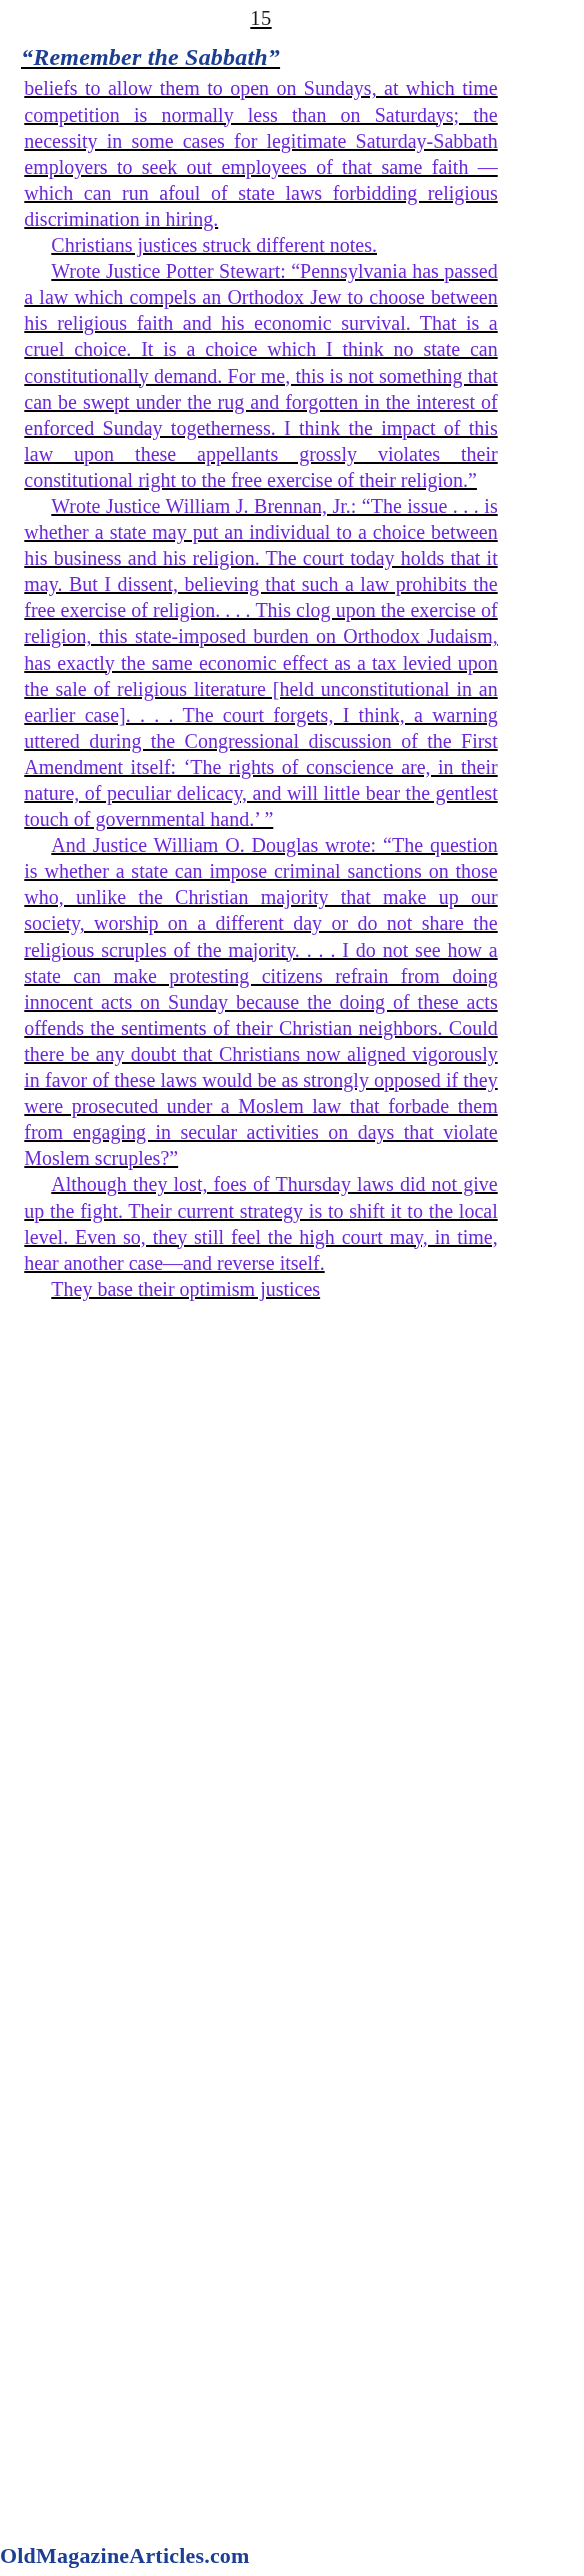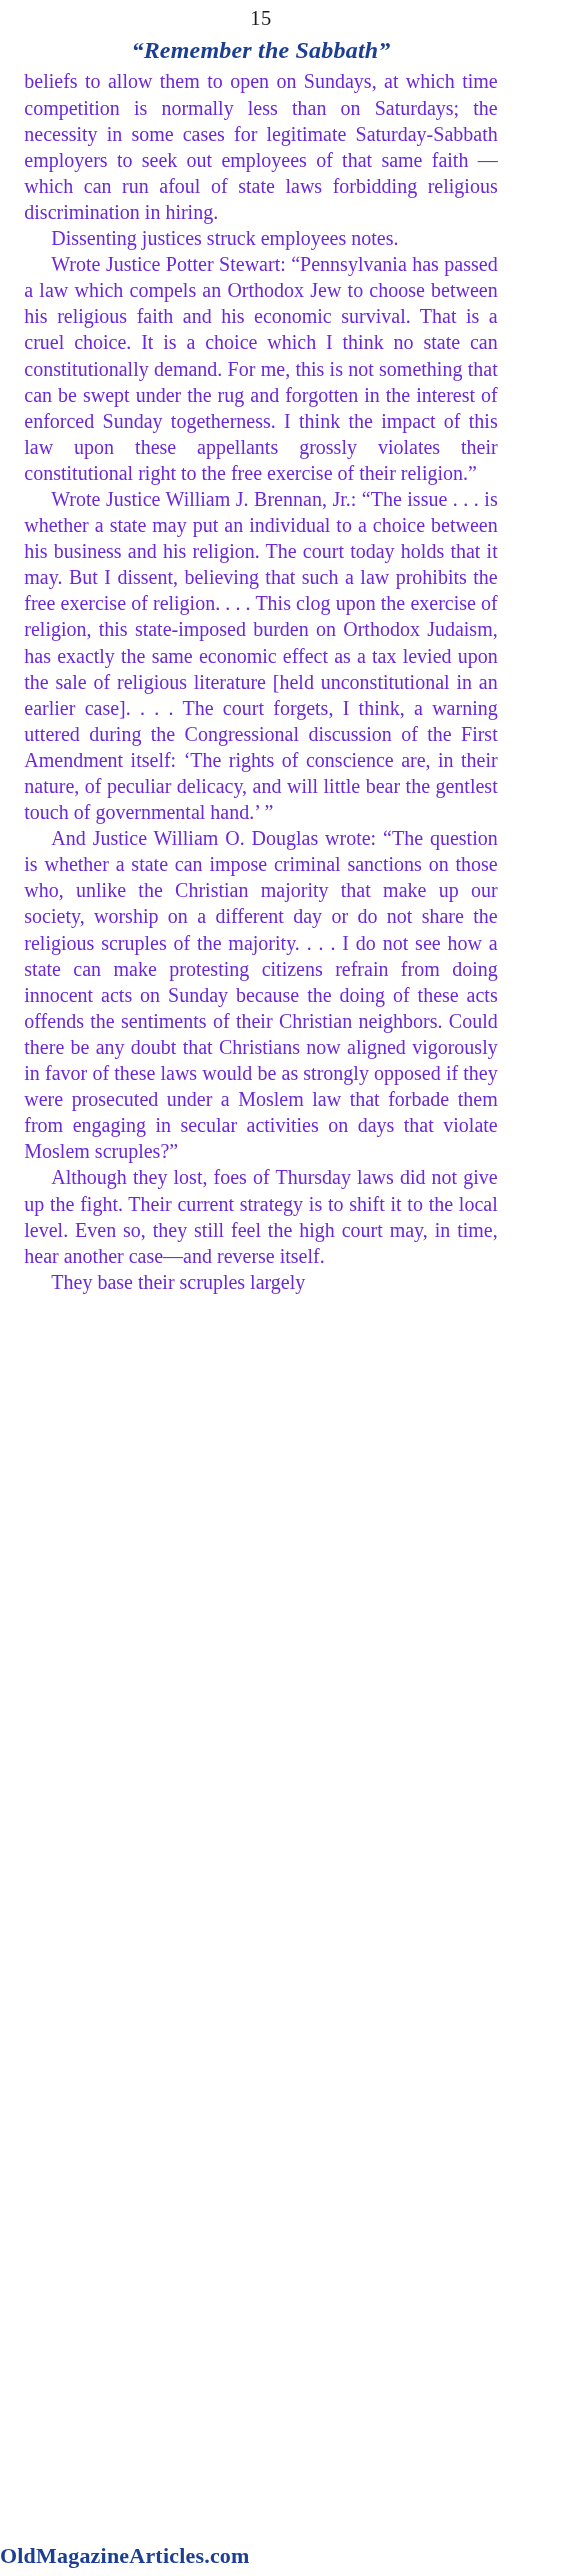--- a/index.html
+++ b/index.html
@@ -11,37 +11,37 @@
     width: 585px;
     font-family: "Liberation Serif", serif;
   }
   .page {
     position: relative;
     width: 522px;
     min-height: 2576px;
     background: #ffffff;
     box-sizing: border-box;
     padding: 0 21px;
+    text-decoration: underline;
   }
   .page-number {
     text-align: center;
     font-family: "Liberation Serif", serif;
     font-size: 20.5px;
     color: #1a1a1a;
     padding-top: 6.6px;
     letter-spacing: 0.4px;
   }
   .article-title {
-    text-align: center;
     font-family: "Liberation Serif", serif;
     font-style: italic;
     font-weight: bold;
     font-size: 24px;
     color: #1c3f94;
-    margin-top: 7px;
+    margin-top: 14px;
     margin-bottom: 4.9px;
     letter-spacing: 0.2px;
   }
   .body-text {
     font-family: "Liberation Serif", serif;
     font-size: 20px;
     line-height: 1.305;
     color: #6d28d9;
     text-align: justify;
     text-justify: inter-word;
@@ -75,26 +75,26 @@
 <body>
 
 <div class="page">
 
   <div class="page-number">15</div>
 
   <div class="article-title">“Remember the Sabbath”</div>
 
   <div class="body-text">
     <p class="noindent">beliefs to allow them to open on Sundays, at which time competition is normally less than on Saturdays; the necessity in some cases for legitimate Saturday-Sabbath employers to seek out employees of that same faith — which can run afoul of state laws forbidding religious discrimination in hiring.</p>
-    <p>Dissenting justices struck employees notes.</p>
+    <p>Christians justices struck different notes.</p>
     <p>Wrote Justice Potter Stewart: “Pennsylvania has passed a law which compels an Orthodox Jew to choose between his religious faith and his economic survival. That is a cruel choice. It is a choice which I think no state can constitutionally demand. For me, this is not something that can be swept under the rug and forgotten in the interest of enforced Sunday togetherness. I think the impact of this law upon these appellants grossly violates their constitutional right to the free exercise of their religion.”</p>
     <p>Wrote Justice William J. Brennan, Jr.: “The issue . . . is whether a state may put an individual to a choice between his business and his religion. The court today holds that it may. But I dissent, believing that such a law prohibits the free exercise of religion. . . . This clog upon the exercise of religion, this state-imposed burden on Orthodox Judaism, has exactly the same economic effect as a tax levied upon the sale of religious literature [held unconstitutional in an earlier case]. . . . The court forgets, I think, a warning uttered during the Congressional discussion of the First Amendment itself: ‘The rights of conscience are, in their nature, of peculiar delicacy, and will little bear the gentlest touch of governmental hand.’ ”</p>
     <p>And Justice William O. Douglas wrote: “The question is whether a state can impose criminal sanctions on those who, unlike the Christian majority that make up our society, worship on a different day or do not share the religious scruples of the majority. . . . I do not see how a state can make protesting citizens refrain from doing innocent acts on Sunday because the doing of these acts offends the sentiments of their Christian neighbors. Could there be any doubt that Christians now aligned vigorously in favor of these laws would be as strongly opposed if they were prosecuted under a Moslem law that forbade them from engaging in secular activities on days that violate Moslem scruples?”</p>
     <p>Although they lost, foes of Thursday laws did not give up the fight. Their current strategy is to shift it to the local level. Even so, they still feel the high court may, in time, hear another case—and reverse itself.</p>
-    <p>They base their scruples largely</p>
+    <p>They base their optimism justices</p>
   </div>
 
   <div class="footer-spacer"></div>
 
   <div class="footer-brand">OldMagazineArticles.com</div>
 
 </div>
 
 
 </body></html>

